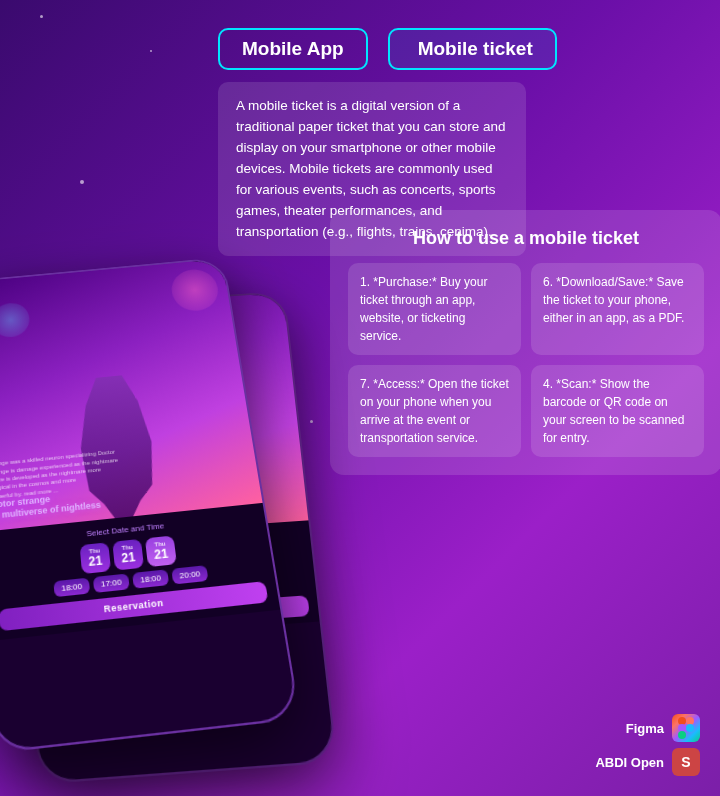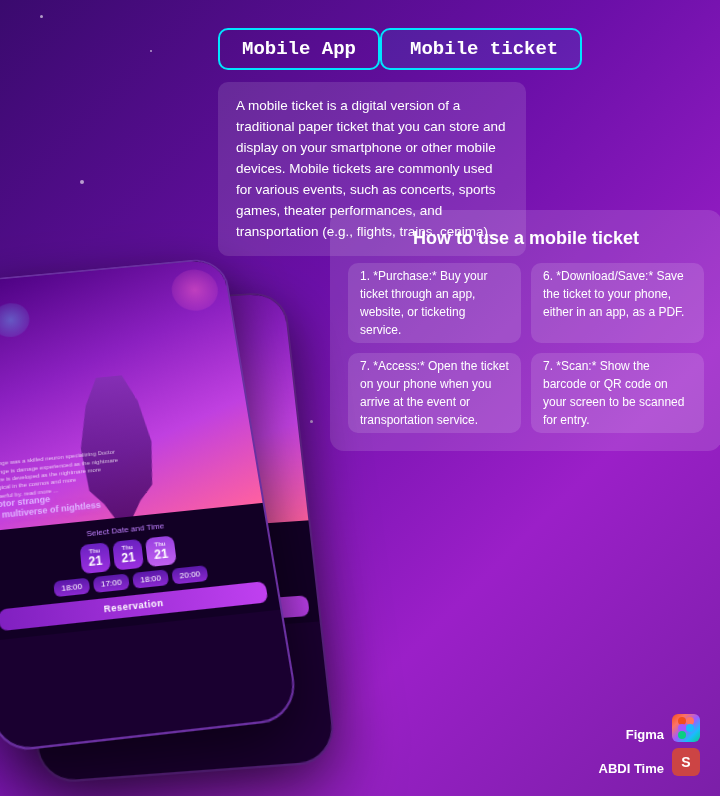--- a/index.html
+++ b/index.html
@@ -12,22 +12,21 @@
       font-family: 'Segoe UI', Arial, sans-serif;
       position: relative;
     }
 
     
     .header-tabs {
       position: absolute;
       top: 28px;
       left: 218px;
       display: flex;
-      gap: 0;
-      font-family: Liberation Mono, monospace;
+      gap: 20px;
     }
 
     .tab {
       border: 2.5px solid #00e5ff;
       border-radius: 10px;
       padding: 8px 22px;
       color: #fff;
       font-size: 19px;
       font-weight: 700;
       cursor: pointer;
@@ -75,21 +74,21 @@
 
     .steps-grid {
       display: grid;
       grid-template-columns: 1fr 1fr;
       gap: 10px;
     }
 
     .step-card {
       background: rgba(255,255,255,0.13);
       border-radius: 10px;
-      padding: 4px 12px;
+      padding: 10px 12px;
       color: #fff;
       font-size: 12px;
       line-height: 1.5;
     }
 
     
     .phones-container {
       position: absolute;
       top: 220px;
       left: -30px;
@@ -240,21 +239,21 @@
       bottom: 20px;
       right: 20px;
       display: flex;
       flex-direction: column;
       align-items: flex-end;
       gap: 6px;
     }
 
     .credit-item {
       display: flex;
-      align-items: flex-end;
+      align-items: center;
       gap: 8px;
       color: #fff;
       font-size: 13px;
       font-weight: 600;
     }
 
     .credit-icon {
       width: 28px;
       height: 28px;
       border-radius: 6px;
@@ -312,21 +311,21 @@
     <div class="step-card">
       <span>1. *Purchase:* Buy your ticket through an app, website, or ticketing service.</span>
     </div>
     <div class="step-card">
       <span>6. *Download/Save:* Save the ticket to your phone, either in an app, as a PDF.</span>
     </div>
     <div class="step-card">
       <span>7. *Access:* Open the ticket on your phone when you arrive at the event or transportation service.</span>
     </div>
     <div class="step-card">
-      <span>7. *Scan:* Show the barcode or QR code on your screen to be scanned for entry.</span>
+      <span>4. *Scan:* Show the barcode or QR code on your screen to be scanned for entry.</span>
     </div>
   </div>
 </div>
 
 <div class="phones-container">
 
   <div class="phone phone-back">
     <div class="phone-screen">
       <div class="hero-bg" style="height:52%;">
         <div class="hero-silhouette"></div>
@@ -415,16 +414,16 @@
       <svg width="16" height="22" viewBox="0 0 16 22" fill="none">
         <rect x="0" y="0" width="8" height="8" rx="4" fill="#f24e1e"></rect>
         <rect x="8" y="0" width="8" height="8" rx="4" fill="#ff7262"></rect>
         <rect x="0" y="7" width="8" height="8" rx="4" fill="#a259ff"></rect>
         <circle cx="12" cy="11" r="4" fill="#1abcfe"></circle>
         <rect x="0" y="14" width="8" height="8" rx="4" fill="#0acf83"></rect>
       </svg>
     </div>
   </div>
   <div class="credit-item">
-    <span>ABDI Time</span>
+    <span>ABDI Open</span>
     <div class="credit-icon s-icon">S</div>
   </div>
 </div>
 
 </body></html>

